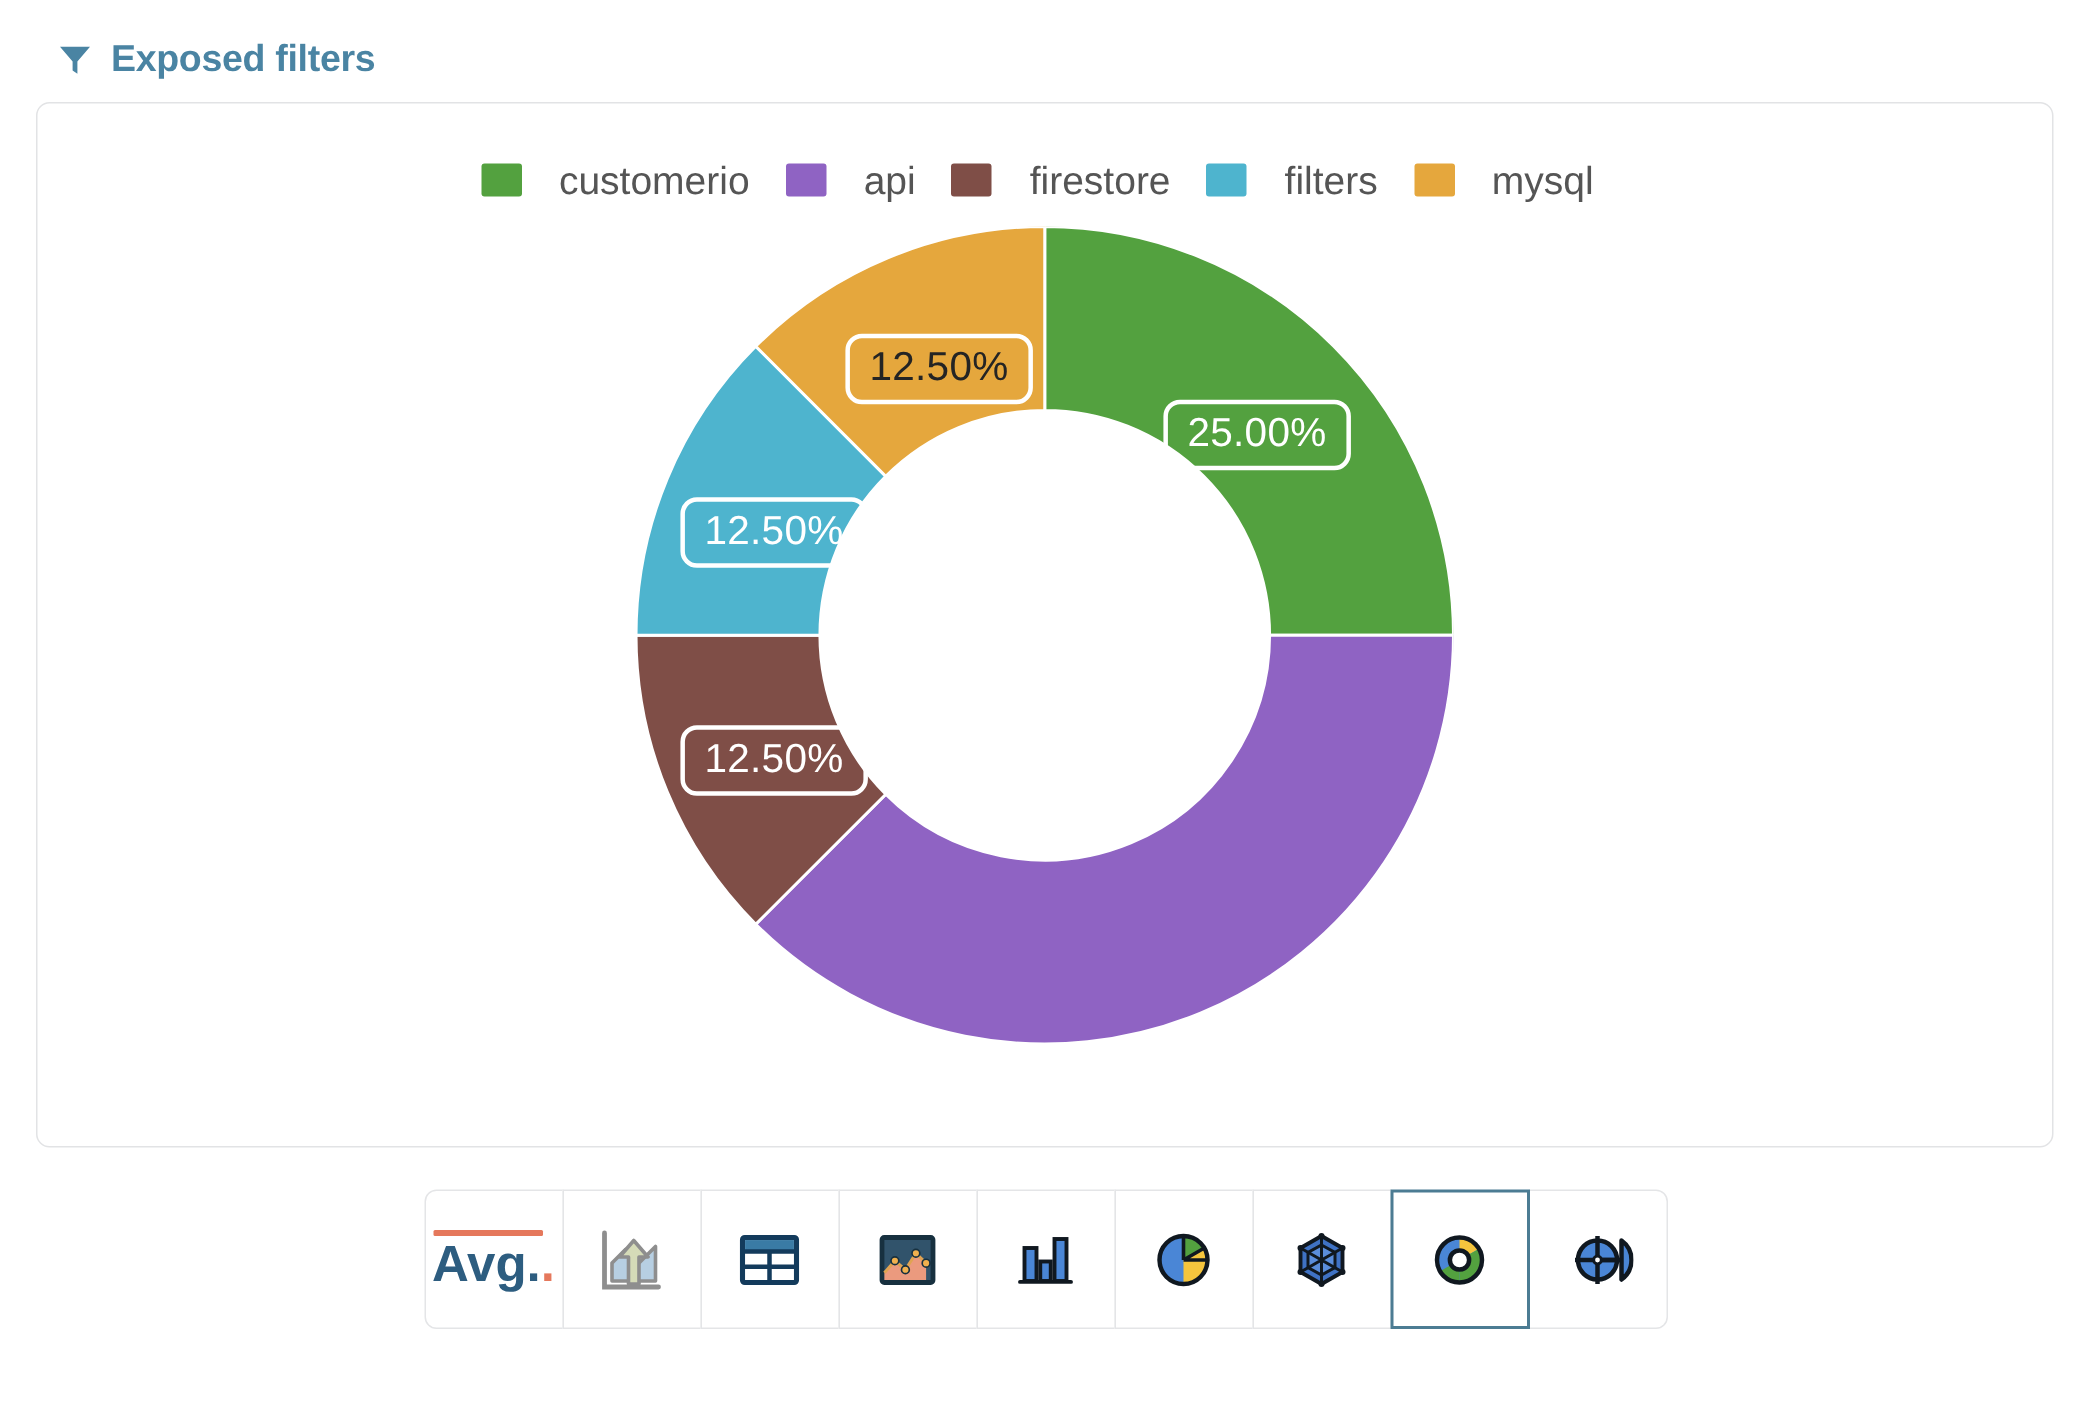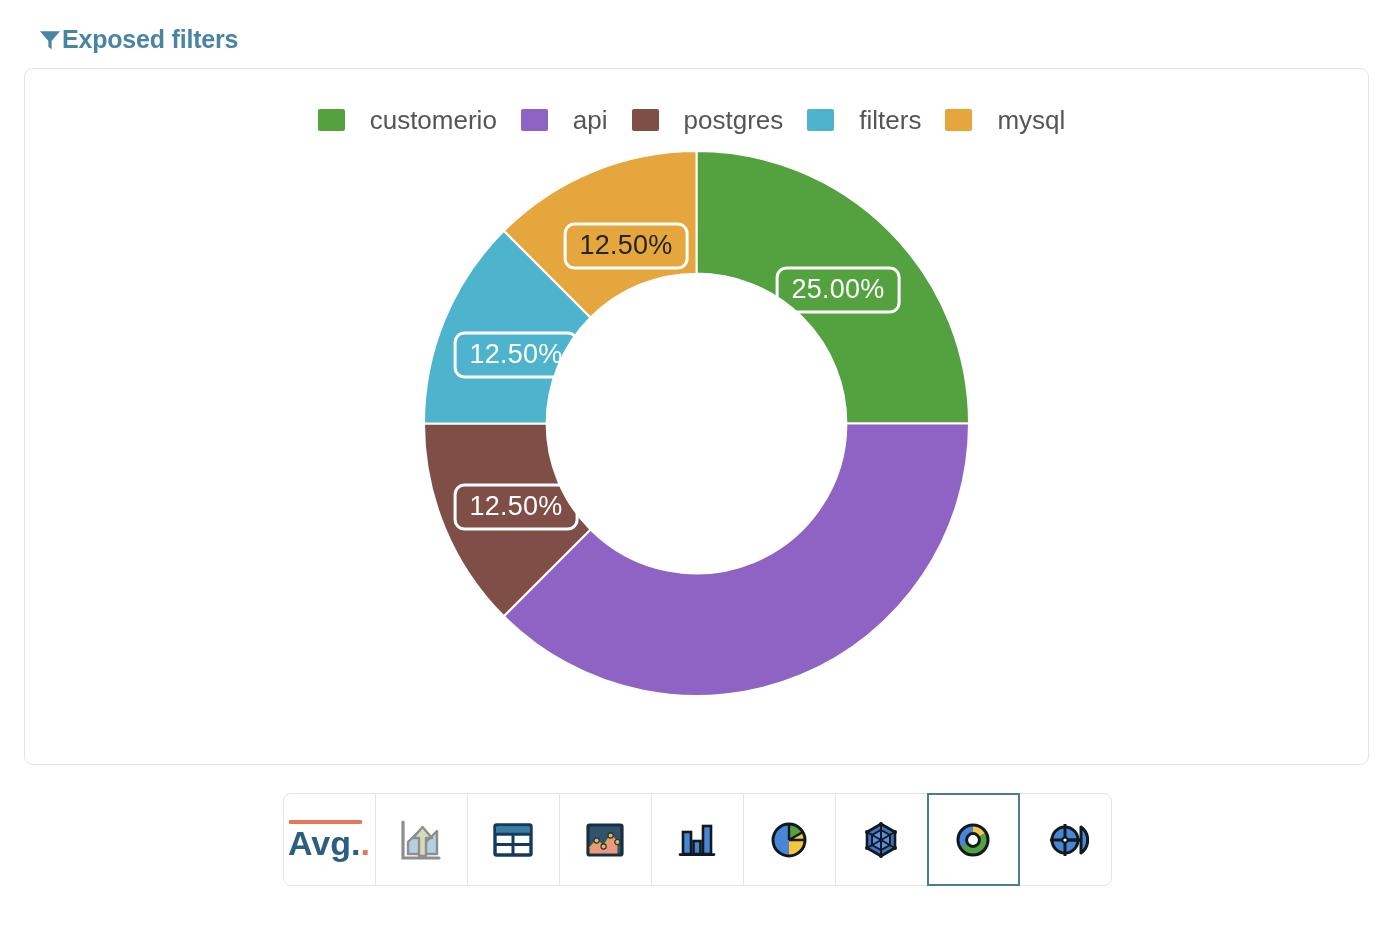--- a/index.html
+++ b/index.html
@@ -12,20 +12,21 @@
     height: 944px;
     font-family: "Liberation Sans", sans-serif;
     color: #333;
     overflow: hidden;
   }
 
   
   .page-header {
     display: flex;
     align-items: center;
+    gap: 12px;
     padding: 30px 0 0 38px;
     height: 48px;
     box-sizing: border-box;
   }
   .funnel-icon {
     width: 24px;
     height: 24px;
     display: block;
     flex: 0 0 auto;
     margin-top: 2px;
@@ -176,21 +177,21 @@
     <div class="legend-item">
       <span class="legend-swatch" style="background:#53a13f"></span>
       <span class="legend-label">customerio</span>
     </div>
     <div class="legend-item">
       <span class="legend-swatch" style="background:#8f63c3"></span>
       <span class="legend-label">api</span>
     </div>
     <div class="legend-item">
       <span class="legend-swatch" style="background:#7f4e47"></span>
-      <span class="legend-label">postgres</span>
+      <span class="legend-label">firestore</span>
     </div>
     <div class="legend-item">
       <span class="legend-swatch" style="background:#4eb4ce"></span>
       <span class="legend-label">filters</span>
     </div>
     <div class="legend-item">
       <span class="legend-swatch" style="background:#e5a73d"></span>
       <span class="legend-label">mysql</span>
     </div>
   </div>

